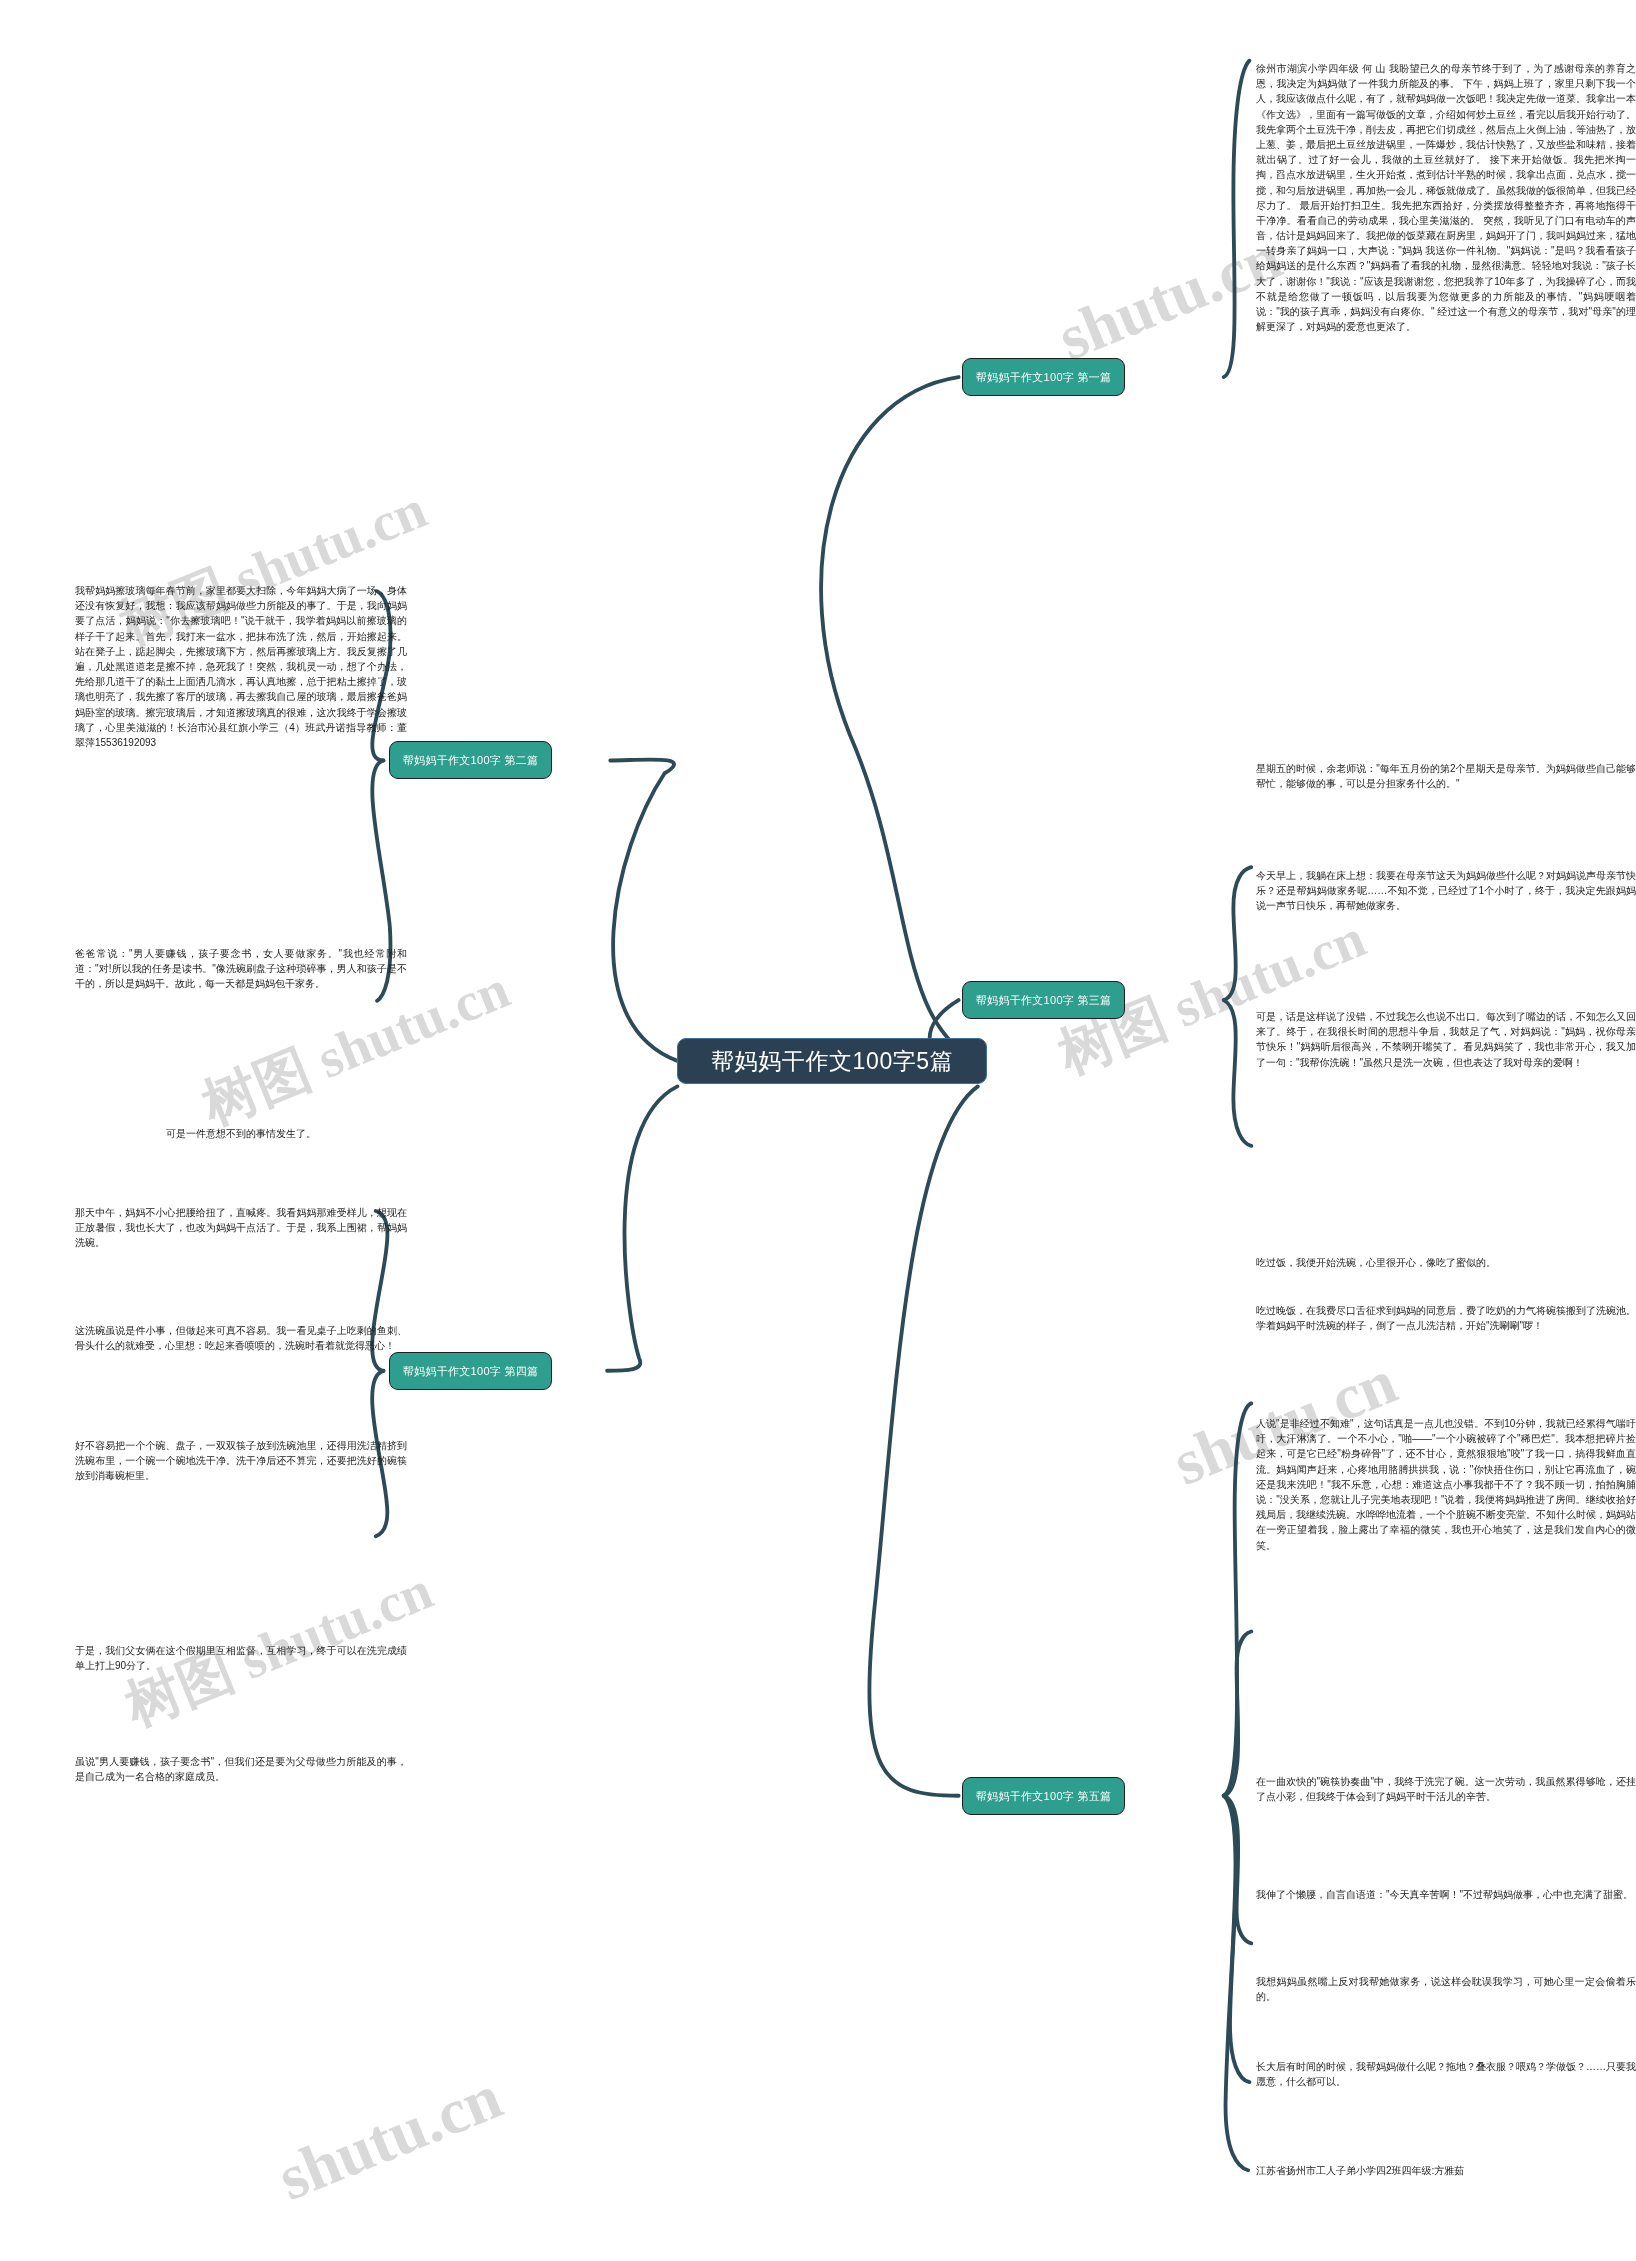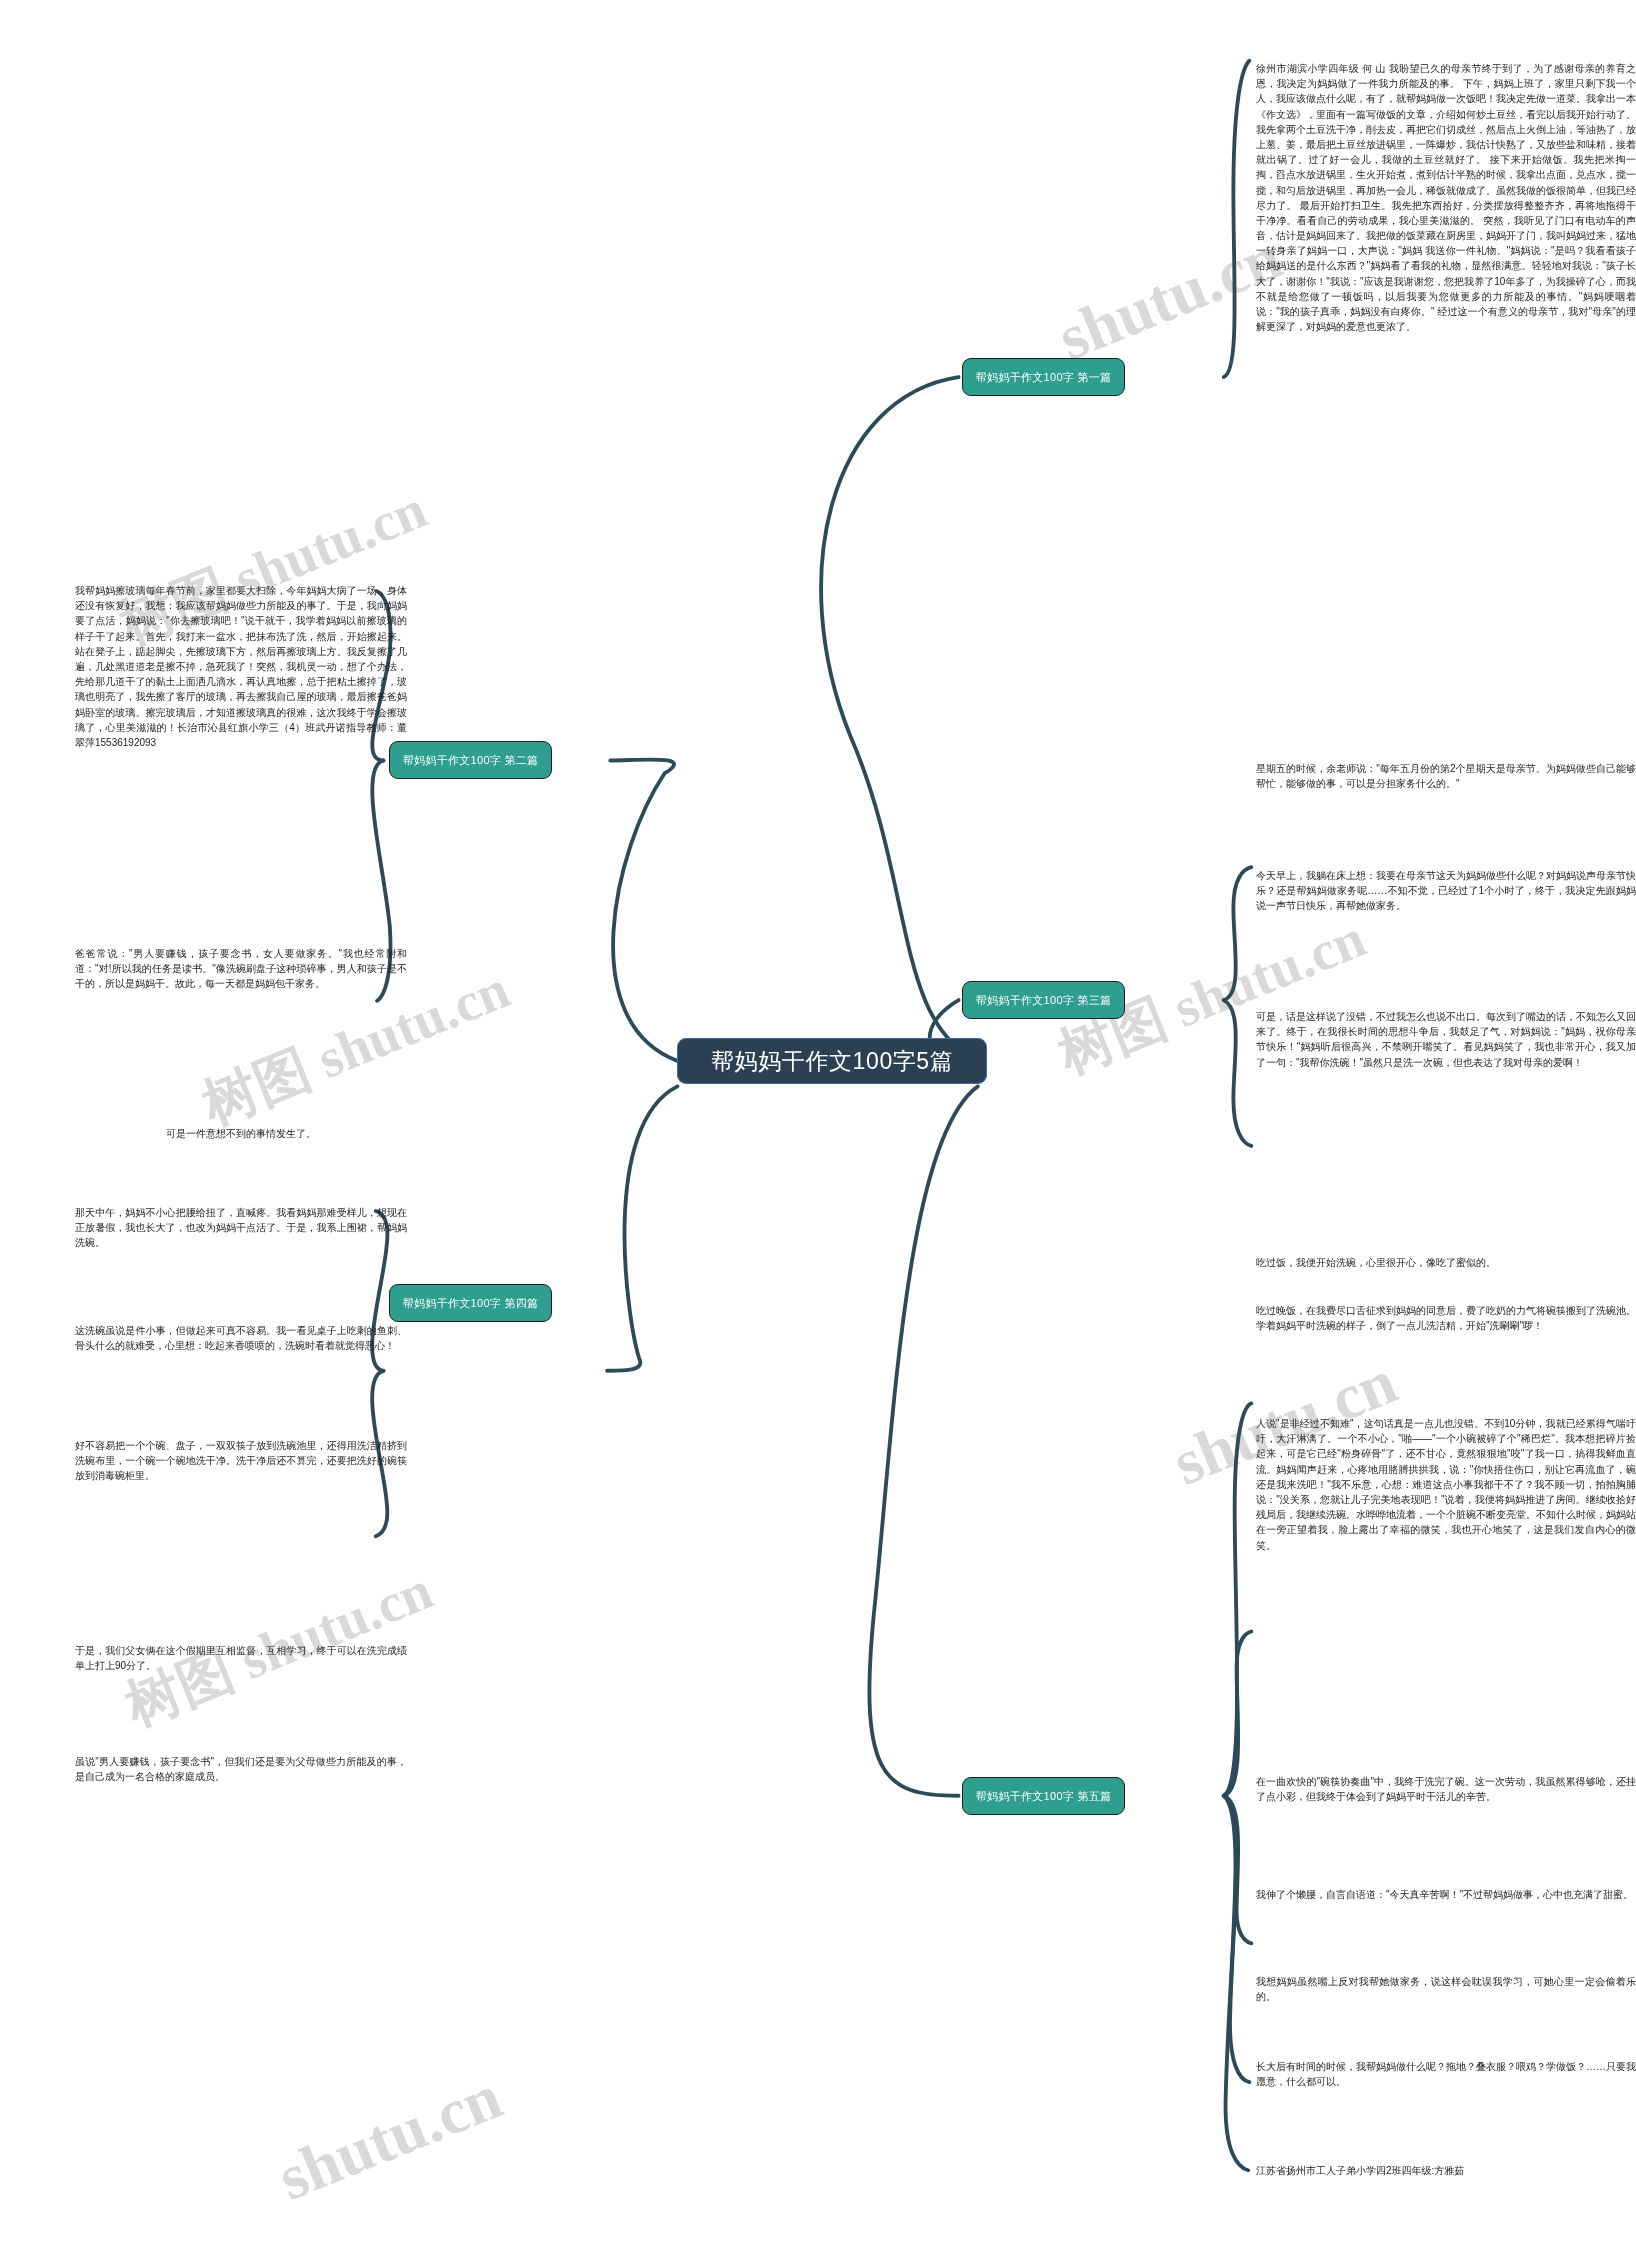--- a/index.html
+++ b/index.html
@@ -112,21 +112,21 @@
       <path d="M1915 2810 C1950 2830, 1928 3020, 1925 3150 C1922 3230, 1940 3255, 1955 3258"></path>
       <path d="M1915 2810 C1952 2840, 1922 3090, 1918 3280 C1915 3370, 1938 3392, 1953 3396"></path>
     </g>
   </svg>
 
   <div class="node node-root" style="left:677px;top:1038px;">帮妈妈干作文100字5篇</div>
 
   <div class="node node-branch" style="left:962px;top:358px;">帮妈妈干作文100字 第一篇</div>
   <div class="node node-branch" style="left:389px;top:741px;">帮妈妈干作文100字 第二篇</div>
   <div class="node node-branch" style="left:962px;top:981px;">帮妈妈干作文100字 第三篇</div>
-  <div class="node node-branch" style="left:389px;top:1284px;">帮妈妈干作文100字 第四篇</div>
+  <div class="node node-branch" style="left:389px;top:1352px;">帮妈妈干作文100字 第四篇</div>
   <div class="node node-branch" style="left:962px;top:1777px;">帮妈妈干作文100字 第五篇</div>
 
   <div class="para col-left" style="top:583px;">我帮妈妈擦玻璃每年春节前，家里都要大扫除，今年妈妈大病了一场，身体还没有恢复好，我想：我应该帮妈妈做些力所能及的事了。于是，我向妈妈要了点活，妈妈说："你去擦玻璃吧！"说干就干，我学着妈妈以前擦玻璃的样子干了起来。首先，我打来一盆水，把抹布洗了洗，然后，开始擦起来。站在凳子上，踮起脚尖，先擦玻璃下方，然后再擦玻璃上方。我反复擦了几遍，几处黑道道老是擦不掉，急死我了！突然，我机灵一动，想了个办法，先给那几道干了的黏土上面洒几滴水，再认真地擦，总于把粘土擦掉了，玻璃也明亮了，我先擦了客厅的玻璃，再去擦我自己屋的玻璃，最后擦爸爸妈妈卧室的玻璃。擦完玻璃后，才知道擦玻璃真的很难，这次我终于学会擦玻璃了，心里美滋滋的！长治市沁县红旗小学三（4）班武丹诺指导教师：董翠萍15536192093</div>
   <div class="para col-left" style="top:946px;">爸爸常说："男人要赚钱，孩子要念书，女人要做家务。"我也经常附和道："对!所以我的任务是读书。"像洗碗刷盘子这种琐碎事，男人和孩子是不干的，所以是妈妈干。故此，每一天都是妈妈包干家务。</div>
   <div class="para col-left center" style="top:1126px;">可是一件意想不到的事情发生了。</div>
   <div class="para col-left" style="top:1205px;">那天中午，妈妈不小心把腰给扭了，直喊疼。我看妈妈那难受样儿，想现在正放暑假，我也长大了，也改为妈妈干点活了。于是，我系上围裙，帮妈妈洗碗。</div>
   <div class="para col-left" style="top:1323px;">这洗碗虽说是件小事，但做起来可真不容易。我一看见桌子上吃剩的鱼刺、骨头什么的就难受，心里想：吃起来香喷喷的，洗碗时看着就觉得恶心！</div>
   <div class="para col-left" style="top:1438px;">好不容易把一个个碗、盘子，一双双筷子放到洗碗池里，还得用洗洁精挤到洗碗布里，一个碗一个碗地洗干净。洗干净后还不算完，还要把洗好的碗筷放到消毒碗柜里。</div>
   <div class="para col-left" style="top:1643px;">于是，我们父女俩在这个假期里互相监督，互相学习，终于可以在洗完成绩单上打上90分了。</div>
   <div class="para col-left" style="top:1754px;">虽说"男人要赚钱，孩子要念书"，但我们还是要为父母做些力所能及的事，是自己成为一名合格的家庭成员。</div>

